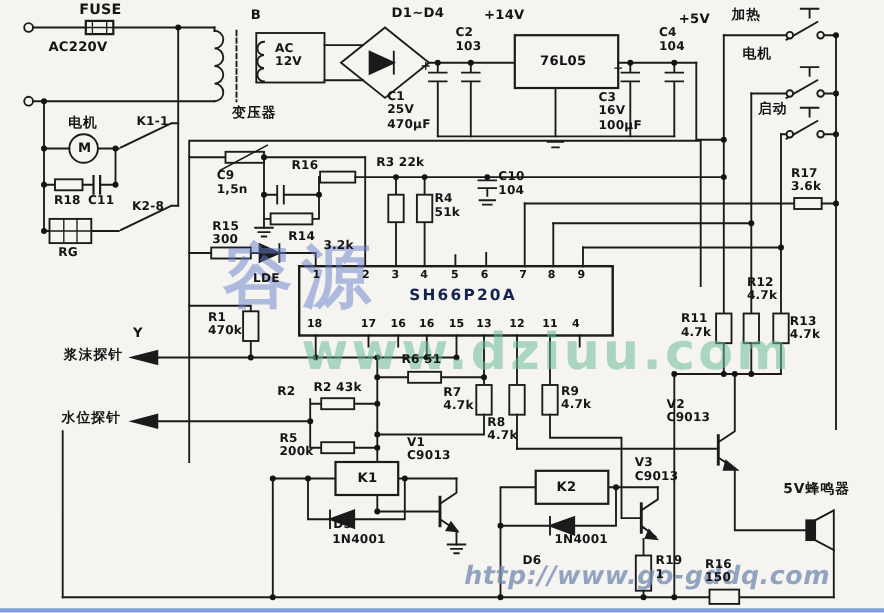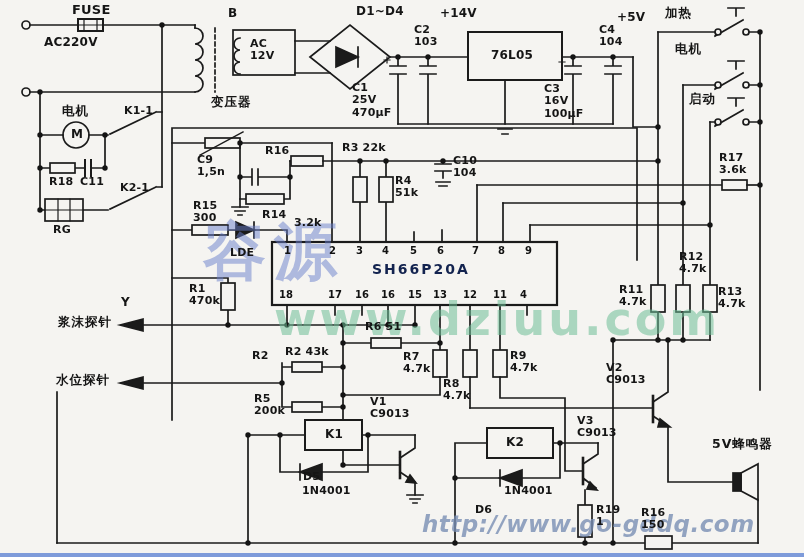--- a/index.html
+++ b/index.html
@@ -281,21 +281,21 @@
 104</span>
 <span class="lbl" style="left:617px;top:11px;font-size:12px">+5V</span>
 <span class="lbl zh" style="left:665px;top:6px">加热</span>
 <span class="lbl zh" style="left:675px;top:42px">电机</span>
 <span class="lbl zh" style="left:689px;top:92px">启动</span>
 <span class="lbl zh" style="left:62px;top:104px">电机</span>
 <span class="lbl" style="left:71px;top:128px;font-size:12px">M</span>
 <span class="lbl" style="left:124px;top:105px">K1-1</span>
 <span class="lbl" style="left:49px;top:176px">R18</span>
 <span class="lbl" style="left:80px;top:176px">C11</span>
-<span class="lbl" style="left:120px;top:182px">K2-1</span>
+<span class="lbl" style="left:120px;top:182px">K2-8</span>
 <span class="lbl" style="left:53px;top:224px">RG</span>
 <span class="lbl" style="left:197px;top:154px">C9
 1,5n</span>
 <span class="lbl" style="left:265px;top:145px">R16</span>
 <span class="lbl" style="left:342px;top:142px">R3  22k</span>
 <span class="lbl" style="left:395px;top:175px">R4
 51k</span>
 <span class="lbl" style="left:453px;top:155px">C10
 104</span>
 <span class="lbl" style="left:193px;top:200px">R15

